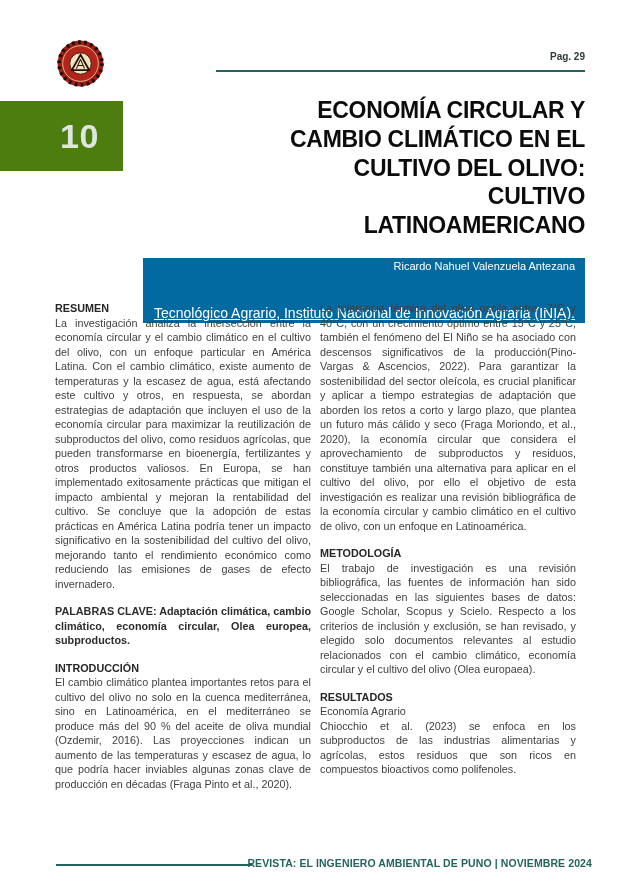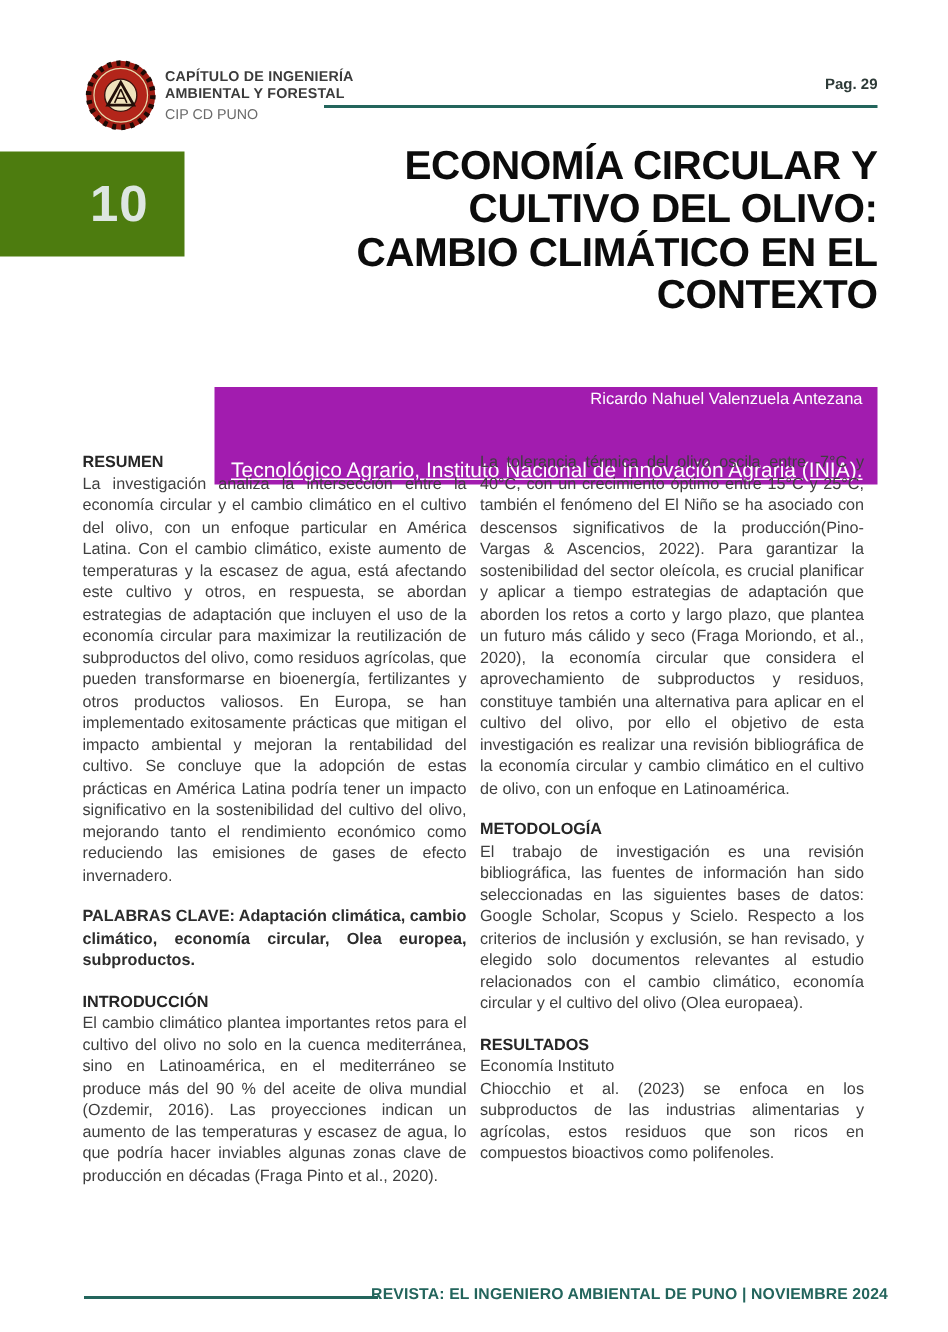--- a/index.html
+++ b/index.html
@@ -21,29 +21,29 @@
   .chapter-box {
     position:absolute; left:0; top:101px; width:123px; height:70px;
     background:#4d7c0f; display:flex; align-items:center; justify-content:center;
     padding-left:36px; box-sizing:border-box;
   }
   .chapter-box span { font-size:34px; font-weight:bold; color:#dde6e1; letter-spacing:.5px; }
 
   
   .title {
     position:absolute; top:96px; right:47px; left:140px; margin:0;
-    text-align:right; font-size:27px; line-height:28.8px;
+    text-align:right; font-size:23px; line-height:28.8px;
     font-weight:bold; color:#0c0c0c; letter-spacing:-.3px;
   }
   .title span { display:block; }
 
   
   .author-bar {
     position:absolute; left:143px; width:442px; top:258px;
-    background:#a21caf; color:#ffffff; text-align:right;
+    background:#0369a1; color:#ffffff; text-align:right;
     padding:2px 10px 3px 10px; box-sizing:border-box;
   }
   .author-name { font-size:11px; line-height:13px; }
   .author-affil { font-size:14px; line-height:13px; text-decoration:underline; cursor:pointer;margin-top:34px; }
 
   
   .columns {
     position:absolute; left:55px; top:301px; width:522px; height:556px;
     display:flex; gap:9px; overflow:hidden;
   }
@@ -66,58 +66,54 @@
     <svg viewBox="0 0 48 48" width="49" height="49">
       <circle cx="24" cy="24" r="22.5" fill="#a01d14"></circle>
       <circle cx="24" cy="24" r="21" fill="none" stroke="#1d0b06" stroke-width="3.6" stroke-dasharray="2.6 3.4"></circle>
       <circle cx="24" cy="24" r="17.5" fill="#b3251a"></circle>
       <circle cx="24" cy="24" r="17.5" fill="none" stroke="#e9d9ab" stroke-width="0.8"></circle>
       <circle cx="24" cy="24" r="10.5" fill="#f0e3bc" stroke="#3a1510" stroke-width="0.9"></circle>
       <path d="M24 15.5 L32.5 30.5 L15.5 30.5 Z" fill="none" stroke="#23100a" stroke-width="1.8"></path>
       <path d="M24 20 L28 29 M24 20 L20 29 M21.5 26 L26.5 26" stroke="#23100a" stroke-width="1" fill="none"></path>
     </svg>
   </div>
-  <div class="org-block">
-    <div class="org-line">CAPÍTULO DE INGENIERÍA</div>
-    <div class="org-line">AMBIENTAL Y FORESTAL</div>
-    <div class="org-sub">CIP CD PUNO</div>
-  </div>
   <div class="page-num">Pag. 29</div>
   <div class="header-rule"></div>
 
   <div class="chapter-box">
     <span>10</span>
   </div>
 
   <h1 class="title">
     <span>ECONOMÍA CIRCULAR Y</span>
+    <span>CAMBIO CLIMÁTICO EN EL</span>
     <span>CULTIVO DEL OLIVO:</span>
-    <span>CAMBIO CLIMÁTICO EN EL</span>
-    <span>CONTEXTO</span>
+    <span>CULTIVO</span>
+    <span>LATINOAMERICANO</span>
   </h1>
 
   <div class="author-bar">
     <div class="author-name">Ricardo Nahuel Valenzuela Antezana</div>
     <div class="author-affil">Tecnológico Agrario, Instituto Nacional de Innovación Agraria (INIA).</div>
   </div>
 
   <main class="columns">
     <section class="col">
       <h2>RESUMEN</h2>
       <p>La investigación analiza la intersección entre la economía circular y el cambio climático en el cultivo del olivo, con un enfoque particular en América Latina. Con el cambio climático, existe aumento de temperaturas y la escasez de agua, está afectando este cultivo y otros, en respuesta, se abordan estrategias de adaptación que incluyen el uso de la economía circular para maximizar la reutilización de subproductos del olivo, como residuos agrícolas, que pueden transformarse en bioenergía, fertilizantes y otros productos valiosos. En Europa, se han implementado exitosamente prácticas que mitigan el impacto ambiental y mejoran la rentabilidad del cultivo. Se concluye que la adopción de estas prácticas en América Latina podría tener un impacto significativo en la sostenibilidad del cultivo del olivo, mejorando tanto el rendimiento económico como reduciendo las emisiones de gases de efecto invernadero.</p>
       <p class="bold">PALABRAS CLAVE: Adaptación climática, cambio climático, economía circular, Olea europea, subproductos.</p>
       <h2>INTRODUCCIÓN</h2>
       <p>El cambio climático plantea importantes retos para el cultivo del olivo no solo en la cuenca mediterránea, sino en Latinoamérica, en el mediterráneo se produce más del 90 % del aceite de oliva mundial (Ozdemir, 2016). Las proyecciones indican un aumento de las temperaturas y escasez de agua, lo que podría hacer inviables algunas zonas clave de producción en décadas (Fraga Pinto et al., 2020).</p>
     </section>
     <section class="col">
       <p>La tolerancia térmica del olivo oscila entre -7°C y 40°C, con un crecimiento óptimo entre 15°C y 25°C, también el fenómeno del El Niño se ha asociado con descensos significativos de la producción(Pino-Vargas &amp; Ascencios, 2022). Para garantizar la sostenibilidad del sector oleícola, es crucial planificar y aplicar a tiempo estrategias de adaptación que aborden los retos a corto y largo plazo, que plantea un futuro más cálido y seco (Fraga Moriondo, et al., 2020), la economía circular que considera el aprovechamiento de subproductos y residuos, constituye también una alternativa para aplicar en el cultivo del olivo, por ello el objetivo de esta investigación es realizar una revisión bibliográfica de la economía circular y cambio climático en el cultivo de olivo, con un enfoque en Latinoamérica.</p>
       <h2>METODOLOGÍA</h2>
       <p>El trabajo de investigación es una revisión bibliográfica, las fuentes de información han sido seleccionadas en las siguientes bases de datos: Google Scholar, Scopus y Scielo. Respecto a los criterios de inclusión y exclusión, se han revisado, y elegido solo documentos relevantes al estudio relacionados con el cambio climático, economía circular y el cultivo del olivo (Olea europaea).</p>
       <h2>RESULTADOS</h2>
-      <div class="subhead">Economía Instituto</div>
+      <div class="subhead">Economía Agrario</div>
       <p>Chiocchio et al. (2023) se enfoca en los subproductos de las industrias alimentarias y agrícolas, estos residuos que son ricos en compuestos bioactivos como polifenoles.</p>
     </section>
   </main>
 
   <div class="footer-rule"></div>
   <div class="footer-text">REVISTA: EL INGENIERO AMBIENTAL DE PUNO | NOVIEMBRE 2024</div>
 
 </div>
 
 </body></html>

